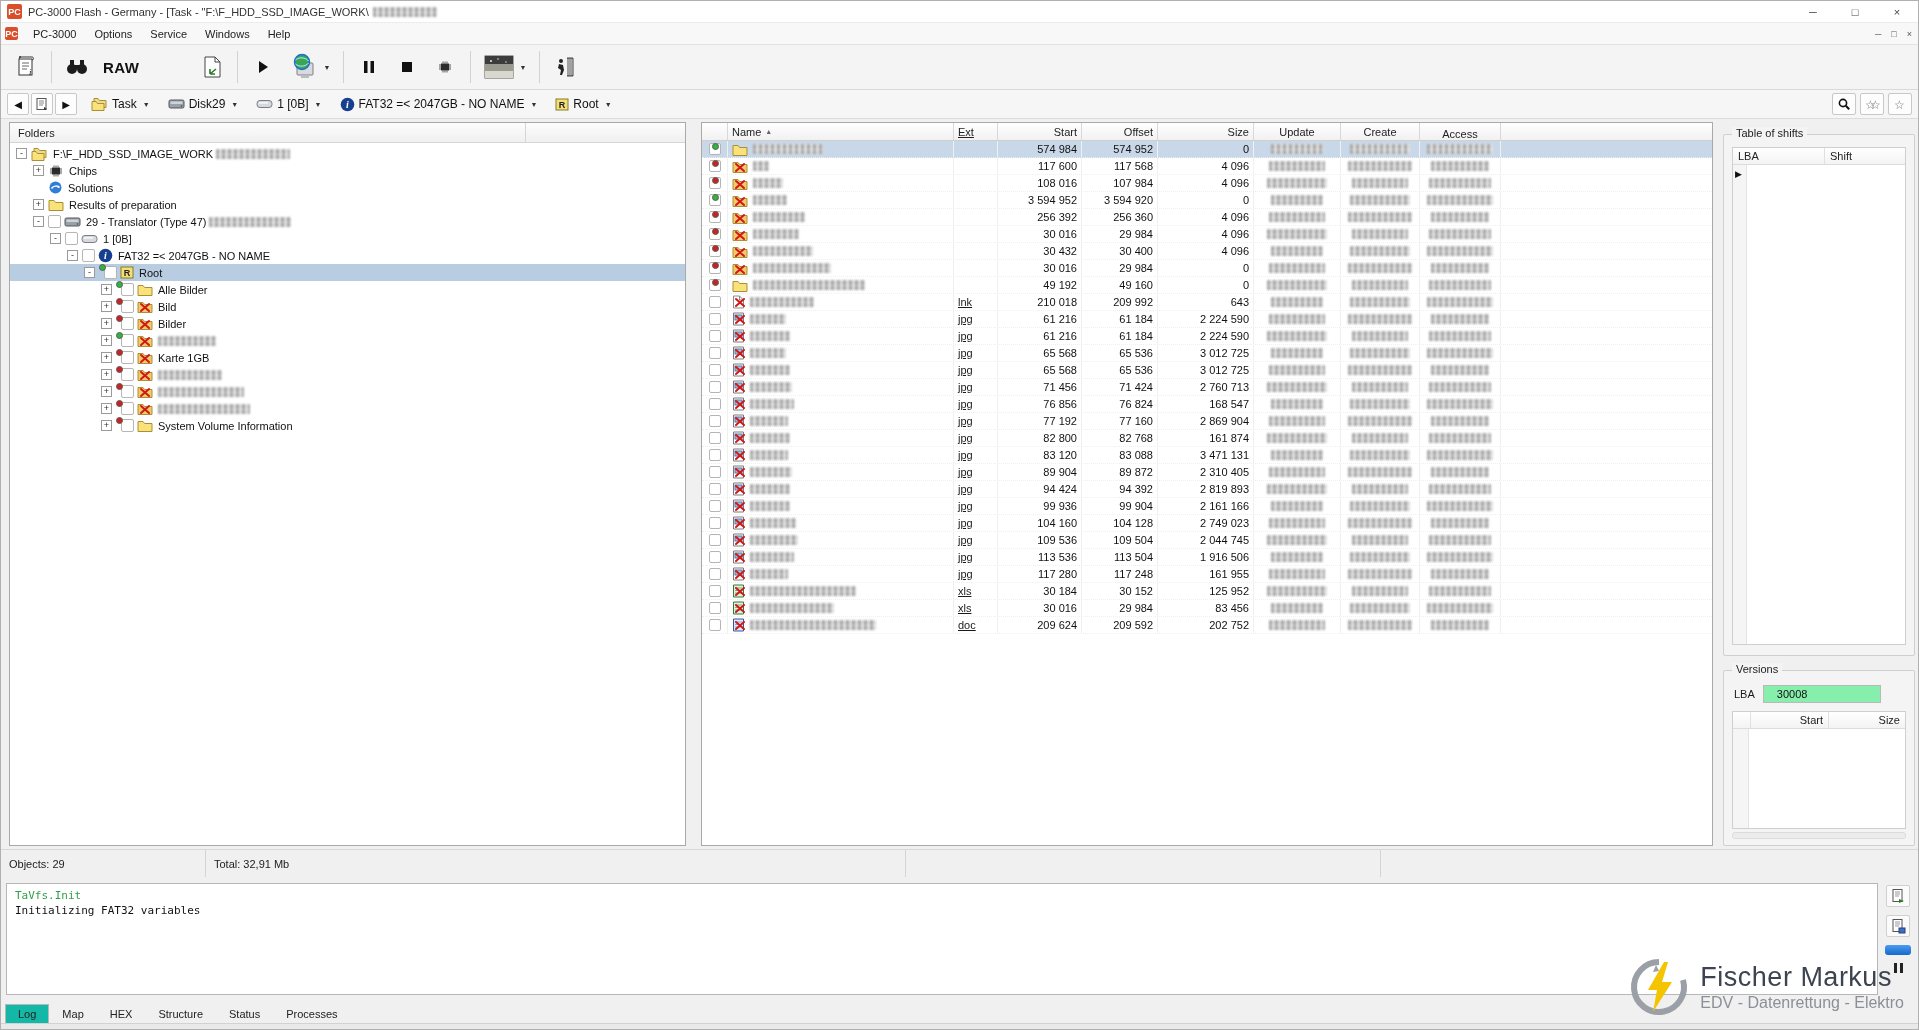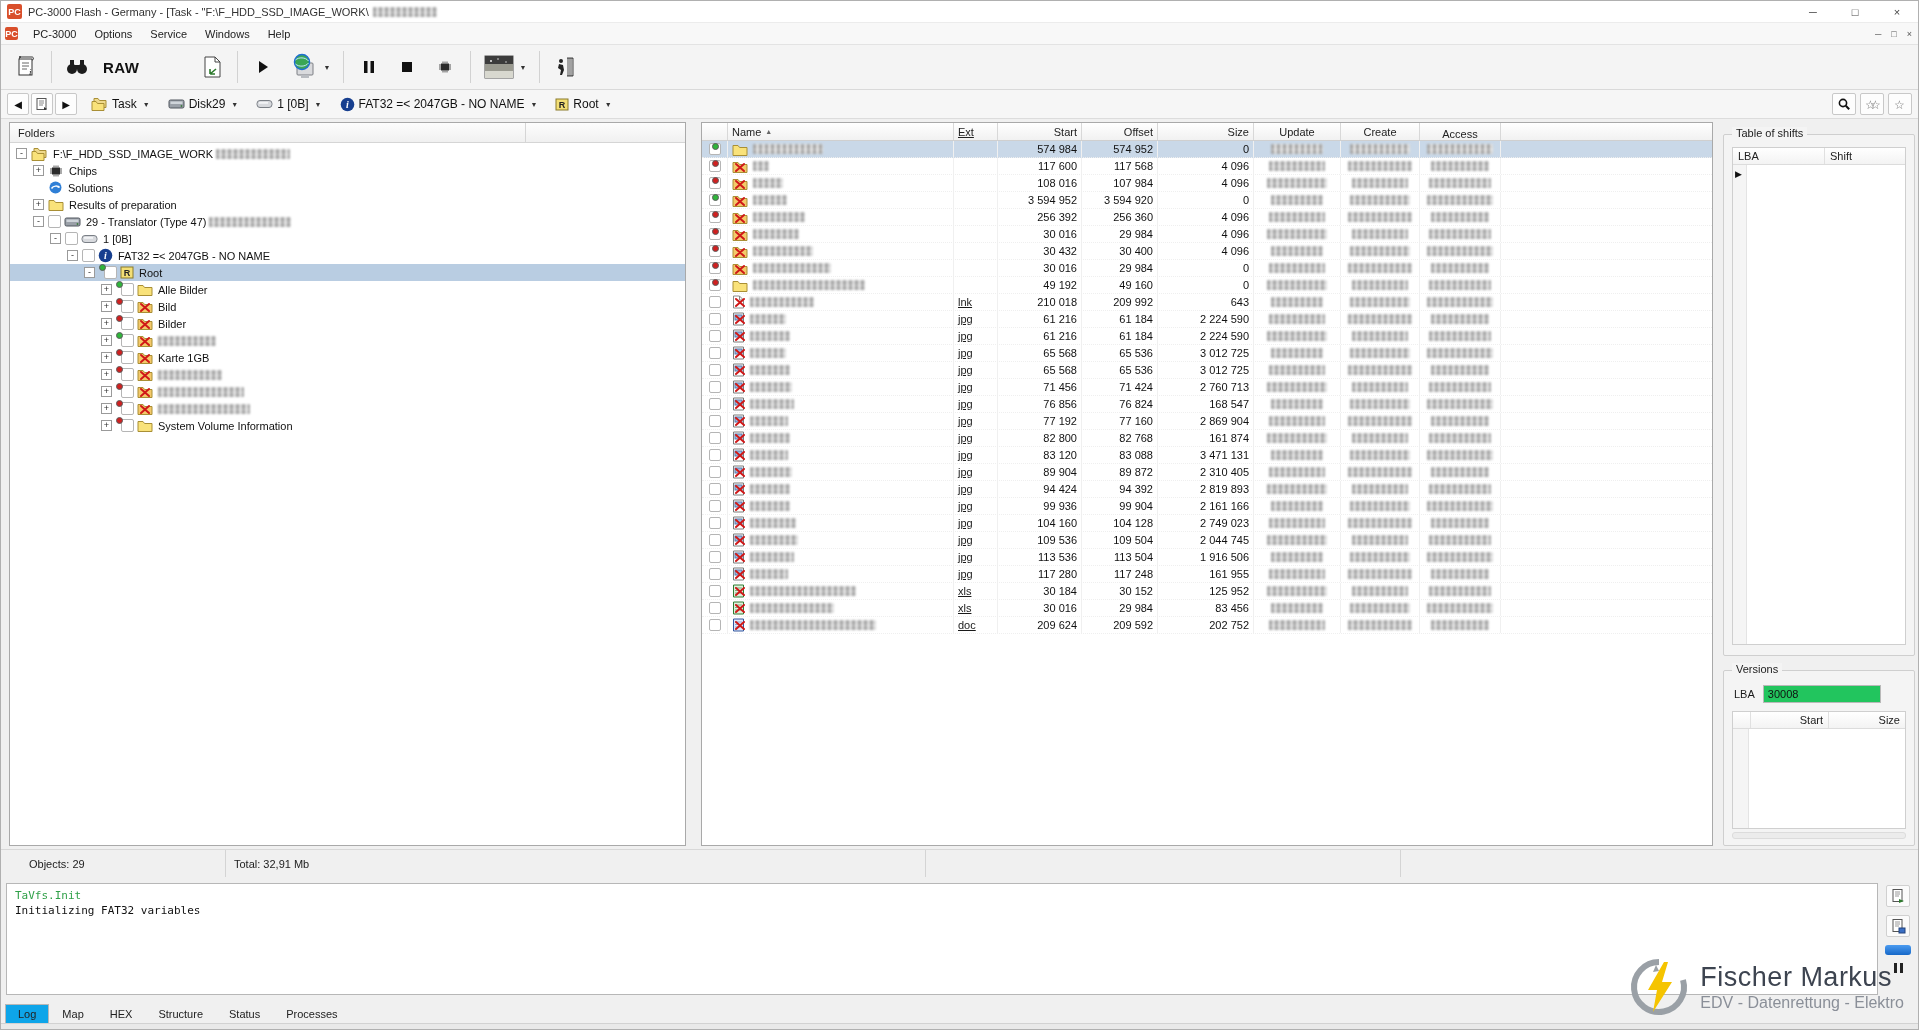--- a/index.html
+++ b/index.html
@@ -82,21 +82,21 @@
   .groupbox{position:absolute;border:1px solid #cfcfcf;border-radius:2px;background:#f4f4f4;}
   .gb-title{position:absolute;top:-8px;left:8px;background:#f4f4f4;padding:0 4px;color:#222;}
   .shifts{left:0;top:12px;width:192px;height:522px;}
   .mini-table{position:absolute;left:8px;top:12px;right:8px;bottom:10px;background:#fff;border:1px solid #cfcfcf;}
   .mini-head{display:flex;height:17px;border-bottom:1px solid #dcdcdc;background:linear-gradient(#fff,#f3f3f3);}
   .mini-th{display:flex;align-items:center;padding:0 5px;border-right:1px solid #e0e0e0;color:#222;}
   .mt-gutter{position:absolute;left:0;top:17px;bottom:0;width:14px;background:#f5f5f5;border-right:1px solid #e4e4e4;}
   .rowmark{position:absolute;left:2px;top:21px;font-size:9px;color:#111;}
   .versions{left:0;top:548px;width:192px;height:176px;}
   .lba-row{position:absolute;left:10px;top:14px;display:flex;align-items:center;gap:8px;}
-  .lba-input{width:118px;height:18px;border:1px solid #b9b9b9;background:#22c55e;font-family:"Liberation Sans",sans-serif;font-size:11px;padding:0 4px;color:#111;}
+  .lba-input{width:118px;height:18px;border:1px solid #b9b9b9;background:#86efac;font-family:"Liberation Sans",sans-serif;font-size:11px;padding:0 13px;color:#111;}
   .ver-table{position:absolute;left:8px;top:40px;right:8px;bottom:16px;background:#fff;border:1px solid #cfcfcf;}
   .hscroll{position:absolute;left:8px;bottom:6px;right:8px;height:7px;background:#ececec;border:1px solid #dcdcdc;border-radius:3px;}
 
   
   .statusbar{position:absolute;left:0;top:848px;width:100%;height:28px;background:#f0f0f0;border-top:1px solid #d8d8d8;display:flex;align-items:center;}
   .sseg{height:100%;display:flex;align-items:center;padding-left:8px;border-right:1px solid #d4d4d4;color:#222;}
 
   
   .logwrap{position:absolute;left:0;top:876px;width:100%;height:124px;background:#f0f0f0;}
   .logbox{position:absolute;left:5px;top:6px;width:1872px;height:112px;background:#fff;border:1px solid #b7b7b7;padding:4px 8px;font-family:"DejaVu Sans Mono",monospace;font-size:11px;line-height:15px;}
@@ -104,21 +104,21 @@
   .log-green{color:#2fa048;}
   .logside{position:absolute;right:2px;top:6px;width:36px;height:112px;display:flex;flex-direction:column;align-items:center;gap:8px;padding-top:2px;}
   .sidebtn{width:24px;height:22px;display:flex;align-items:center;justify-content:center;border:1px solid #d0d0d0;border-radius:2px;background:#fbfbfb;}
   .bluebar{width:26px;height:10px;border-radius:3px;background:linear-gradient(#4b9bf0,#1668c8);}
   .pausebars{display:flex;gap:3px;}
   .pausebars i{width:3px;height:10px;background:#222;display:block;}
 
   
   .tabs{position:absolute;left:0;top:1000px;width:100%;height:22px;background:#f0f0f0;display:flex;align-items:flex-end;padding-left:4px;}
   .tab{padding:3px 12px;color:#222;border:1px solid transparent;border-bottom:none;font-size:11px;}
-  .tab.active{background:#0ea5e9;border-color:#b7b7b7;}
+  .tab.active{background:#14b8a6;border-color:#b7b7b7;}
   .bstrip{position:absolute;left:0;top:1022px;width:100%;height:8px;background:#e9e9e9;border-top:1px solid #d2d2d2;}
 
   
   .brand{position:absolute;right:14px;top:955px;display:flex;align-items:center;gap:10px;z-index:5;}
   .brand-texts{display:flex;flex-direction:column;}
   .brand-name{font-size:27px;color:#3d4450;letter-spacing:0.5px;}
   .brand-sub{font-size:16px;color:#8a8f98;margin-top:1px;}
 </style>
 </head>
 <body>
@@ -1711,21 +1711,21 @@
             <span class="mini-th" style="flex:1;border-right:none;justify-content:flex-end;">Size</span>
           </div>
           <div class="mt-gutter" style="width:16px;"></div>
         </div>
         <div class="hscroll"></div>
       </div>
     </div>
   </div>
 
   <div class="statusbar">
-    <span class="sseg" style="width:205px;margin-left:20px;">Objects: 29</span>
+    <span class="sseg" style="width:205px;">Objects: 29</span>
     <span class="sseg" style="width:700px;">Total: 32,91 Mb</span>
     <span class="sseg" style="width:475px;"></span>
     <span class="sseg" style="flex:1;border-right:none;"></span>
   </div>
 
   <div class="logwrap">
     <div class="logbox" id="logbox">
         <div class="logline log-green">TaVfs.Init</div>
         <div class="logline">Initializing FAT32 variables</div>
       </div>

